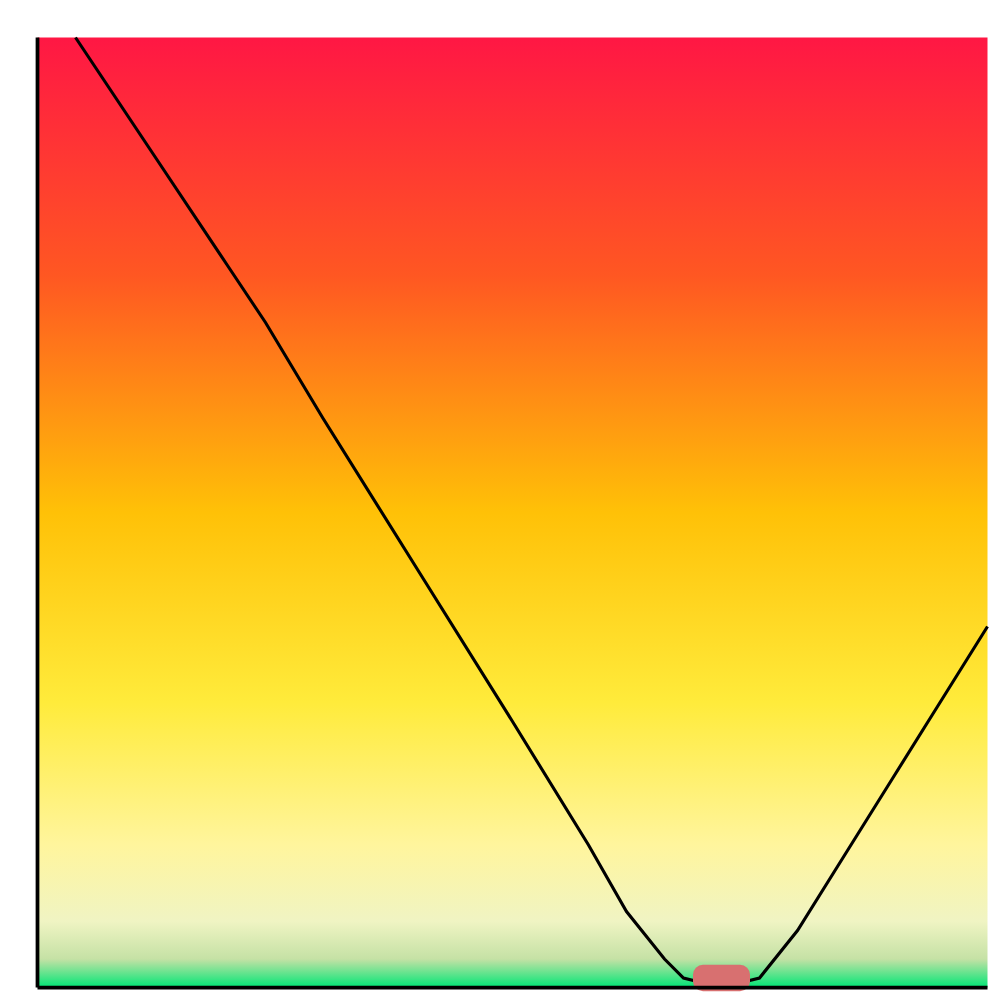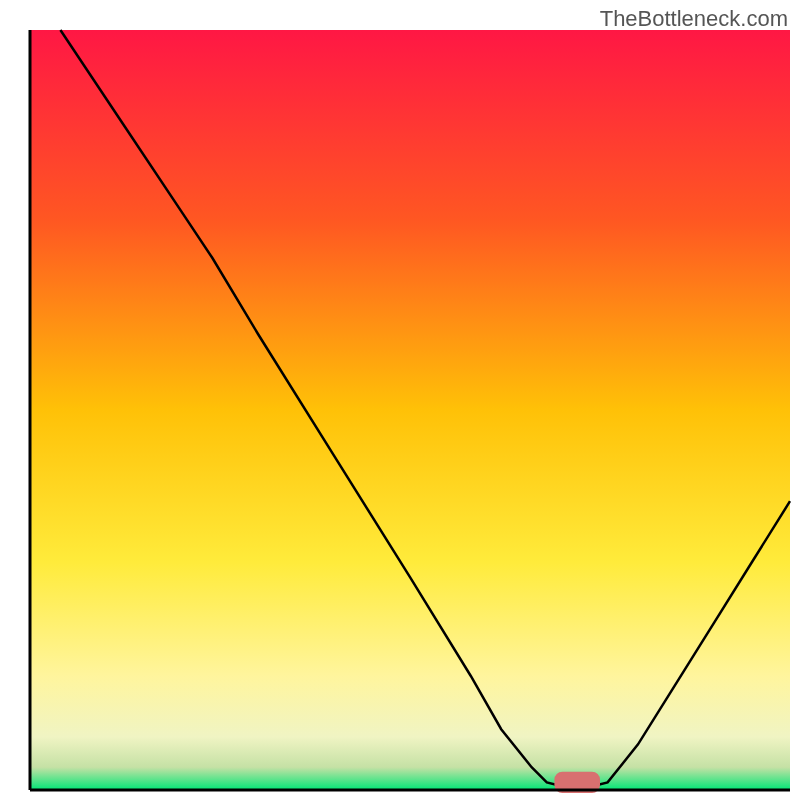--- a/index.html
+++ b/index.html
@@ -25,21 +25,20 @@
     z-index: 10;
   }
   svg {
     display: block;
   }
 </style>
 </head>
 <body>
 
 <div class="chart-container">
-  <div class="watermark">TheBottleneck.com</div>
   <svg id="chart-svg" width="800" height="800">
     <defs>
       <linearGradient id="bg-gradient" x1="0%" y1="0%" x2="0%" y2="100%">
       <stop offset="0%" stop-color="#ff1744"></stop>
           <stop offset="25%" stop-color="#ff5722"></stop>
           <stop offset="50%" stop-color="#ffc107"></stop>
           <stop offset="70%" stop-color="#ffeb3b"></stop>
           <stop offset="85%" stop-color="#fff59d"></stop>
           <stop offset="93%" stop-color="#f0f4c3"></stop>
           <stop offset="97%" stop-color="#c5e1a5"></stop>

